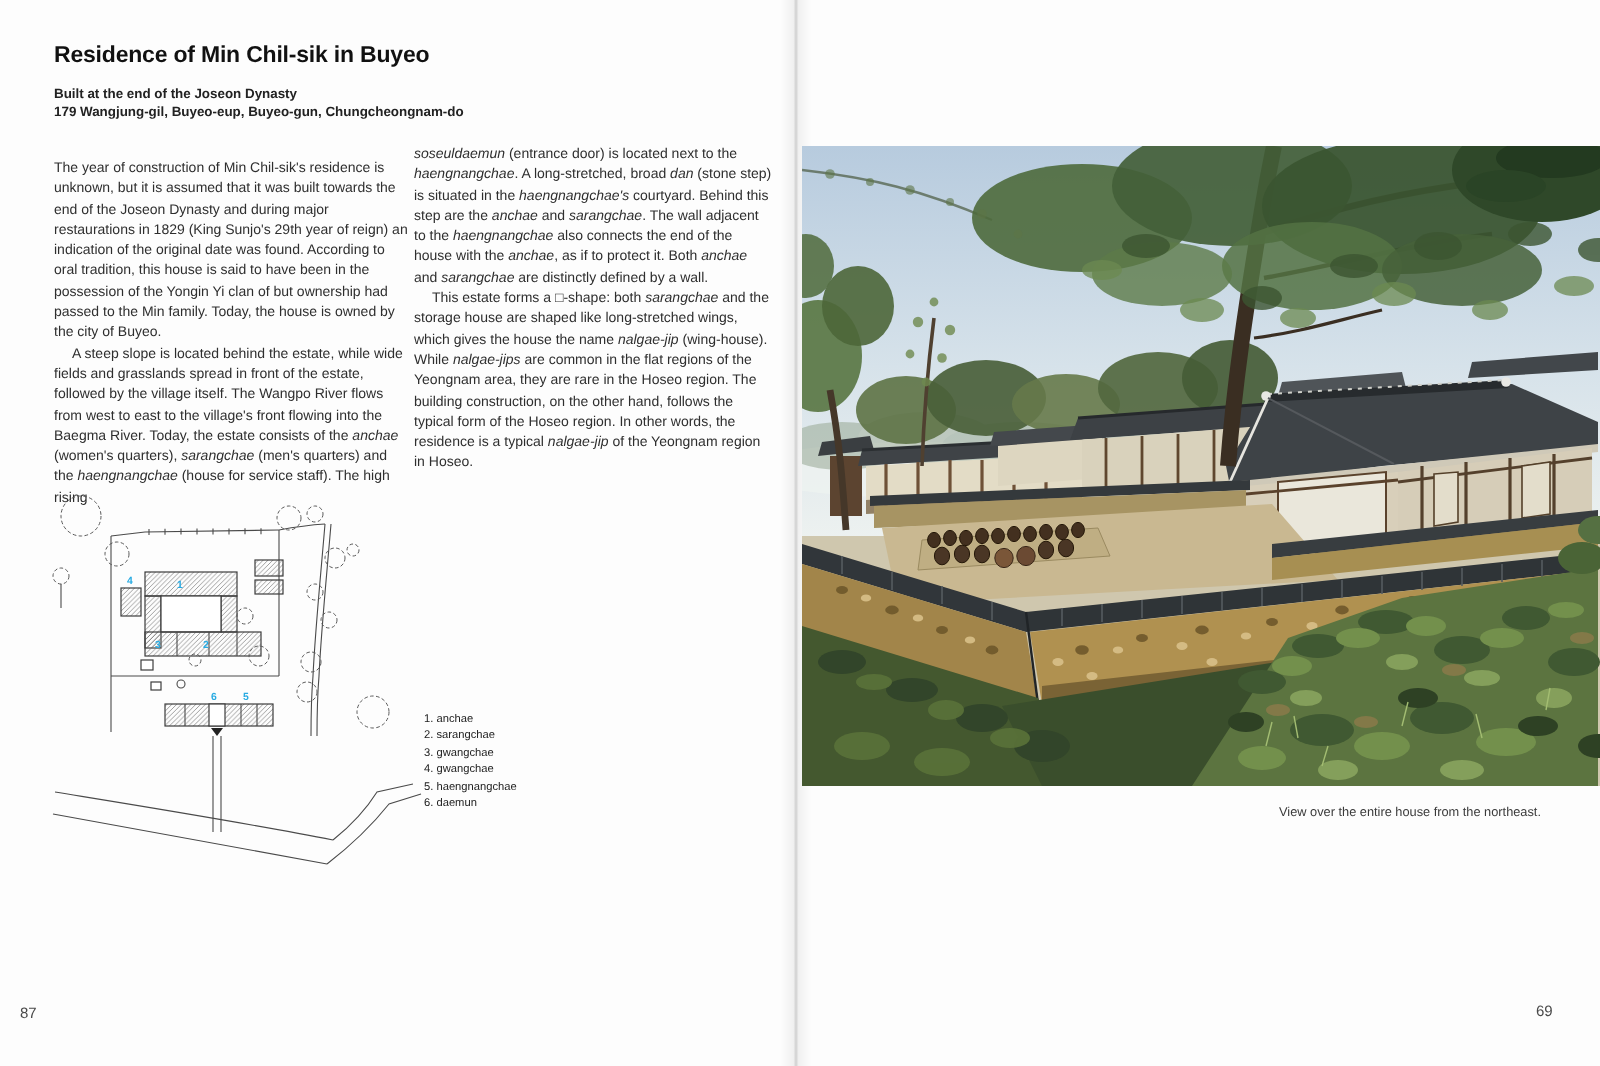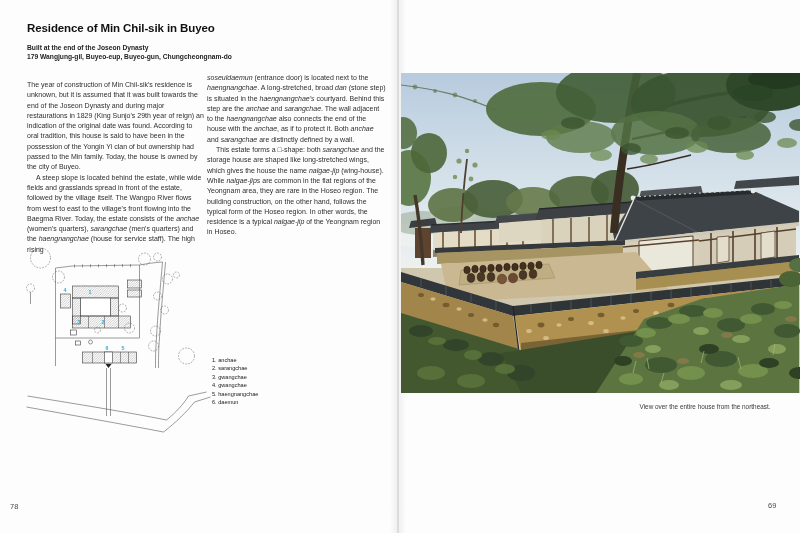--- a/index.html
+++ b/index.html
@@ -141,21 +141,21 @@
 
     <div class="legend">
       <div>1. anchae</div>
       <div>2. sarangchae</div>
       <div>3. gwangchae</div>
       <div>4. gwangchae</div>
       <div>5. haengnangchae</div>
       <div>6. daemun</div>
     </div>
 
-    <div class="pagenum pl">78</div>
+    <div class="pagenum pl">87</div>
   </section>
 
   <div class="gutter"></div>
 
   <section class="page right">
 
     <svg class="photo" viewBox="0 0 399 320" preserveAspectRatio="none">
       <defs>
         <linearGradient id="skyg" x1="0" y1="0" x2="0" y2="1">
           <stop offset="0" stop-color="#b7cbde"></stop>

